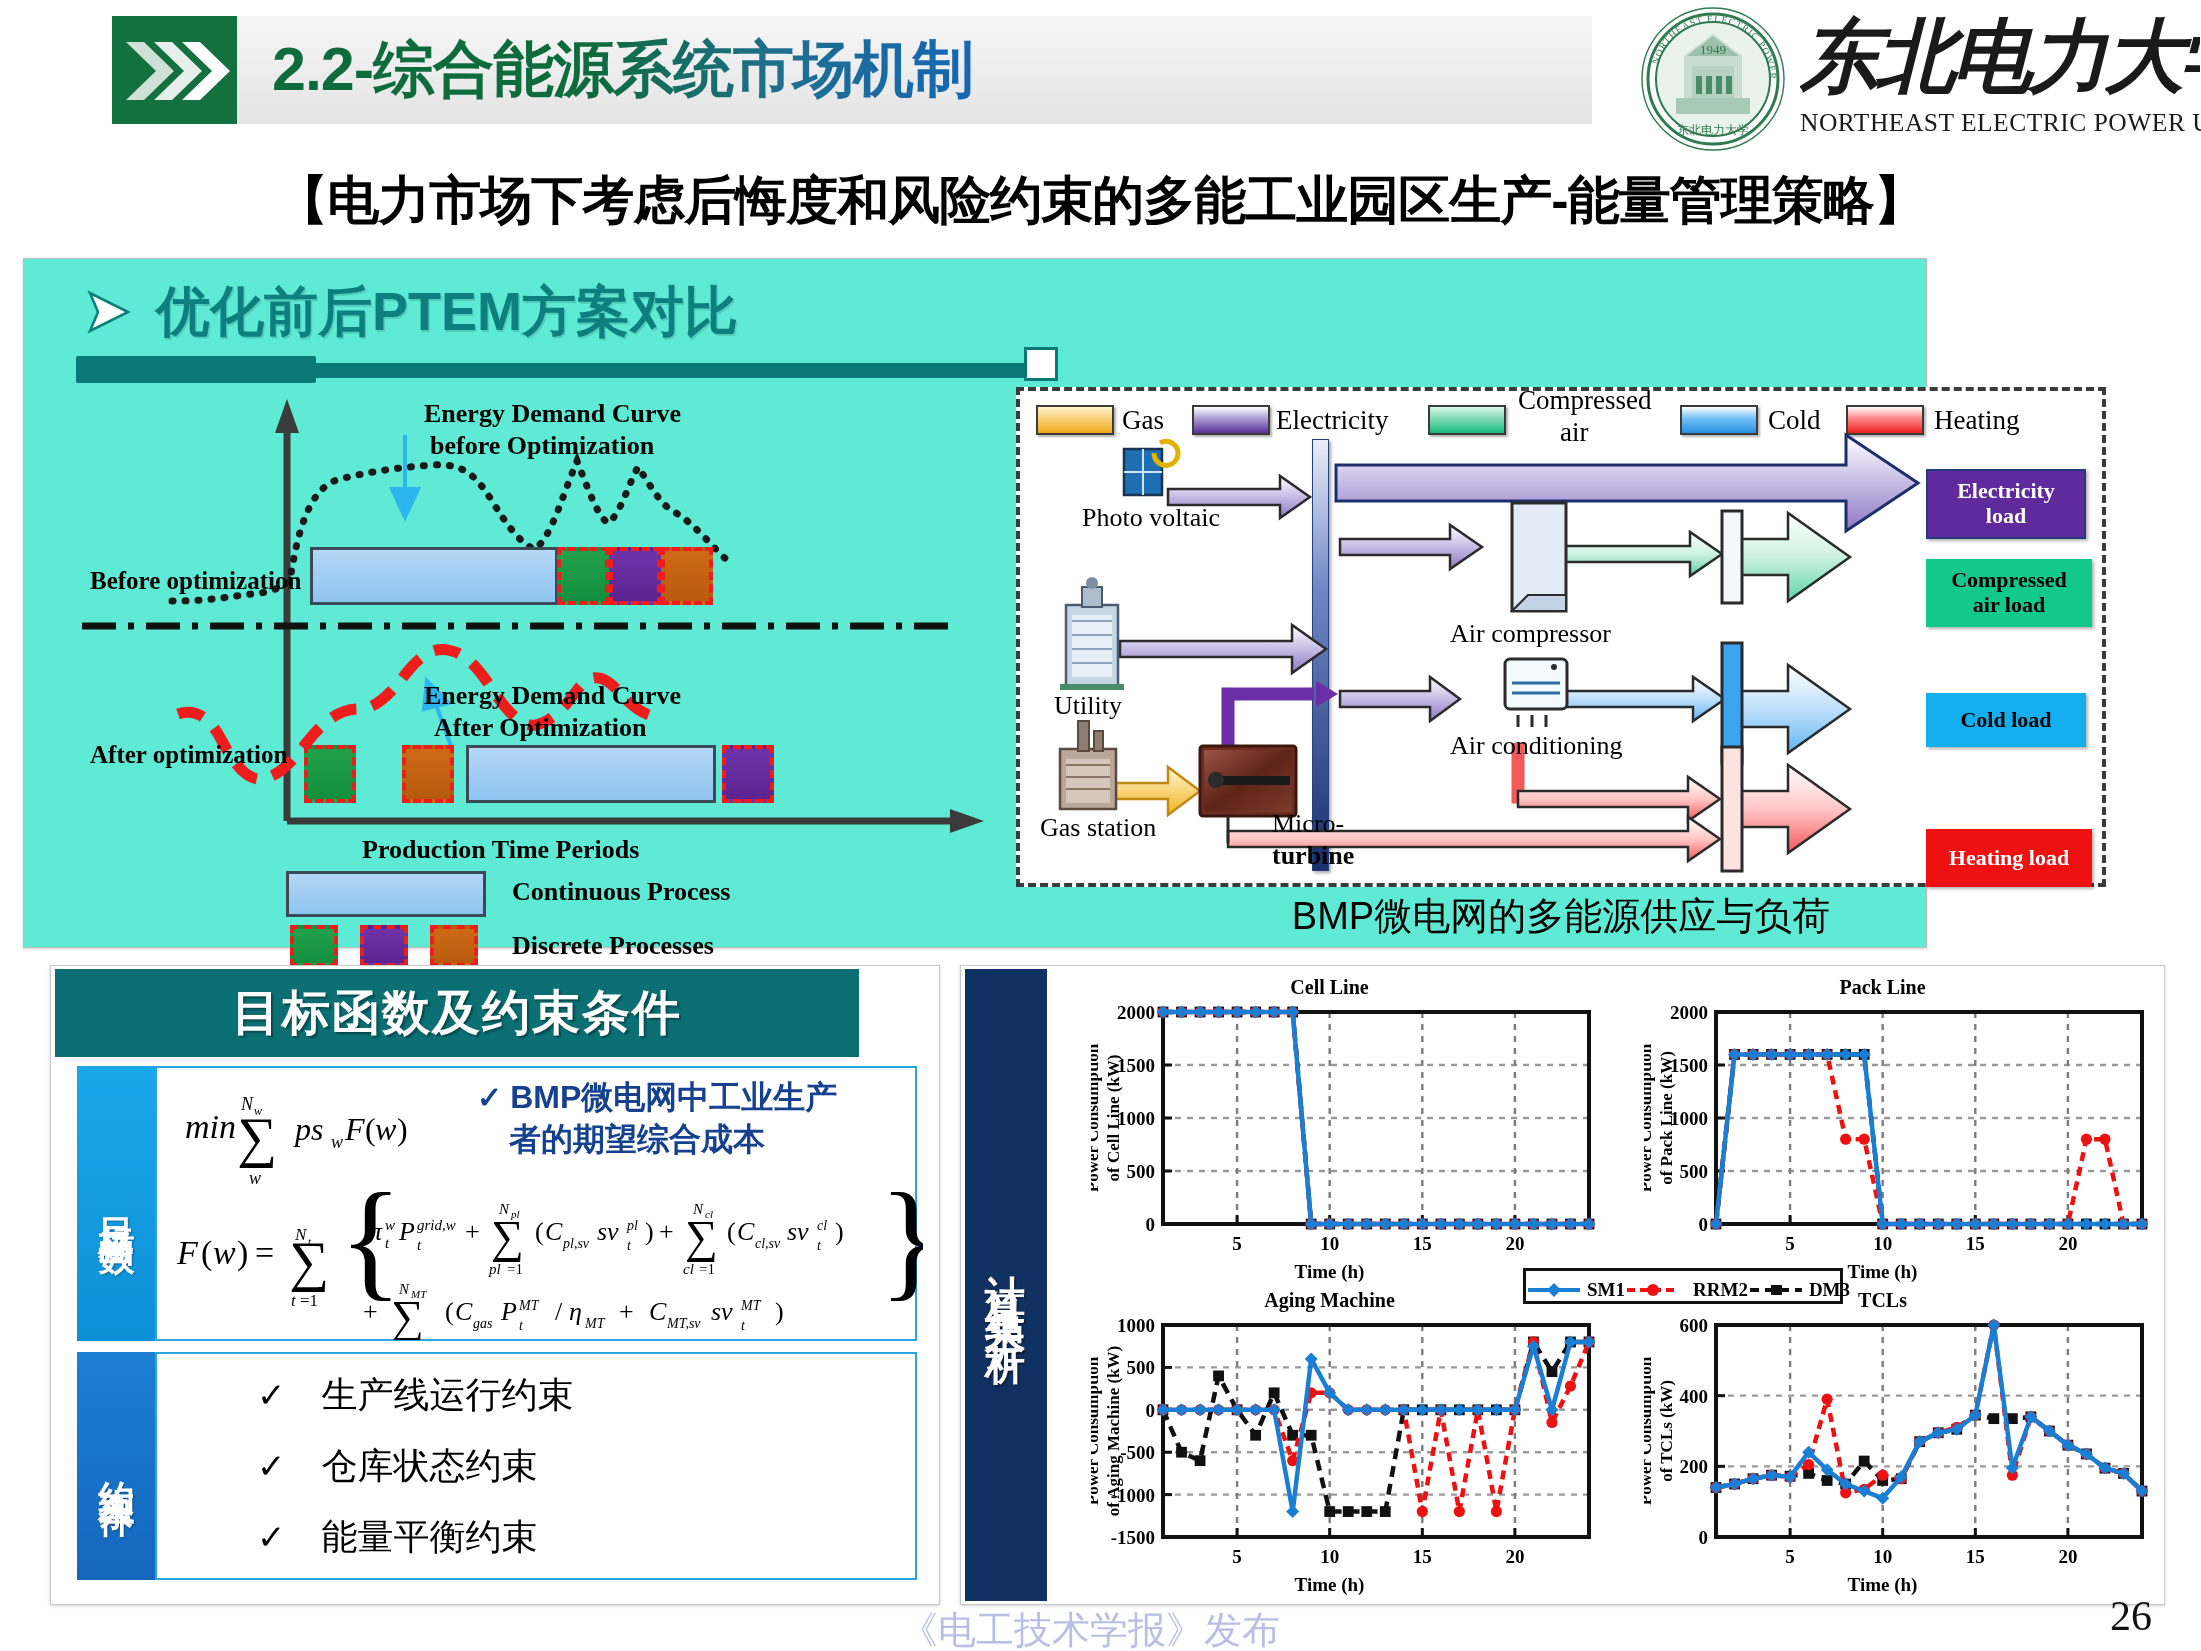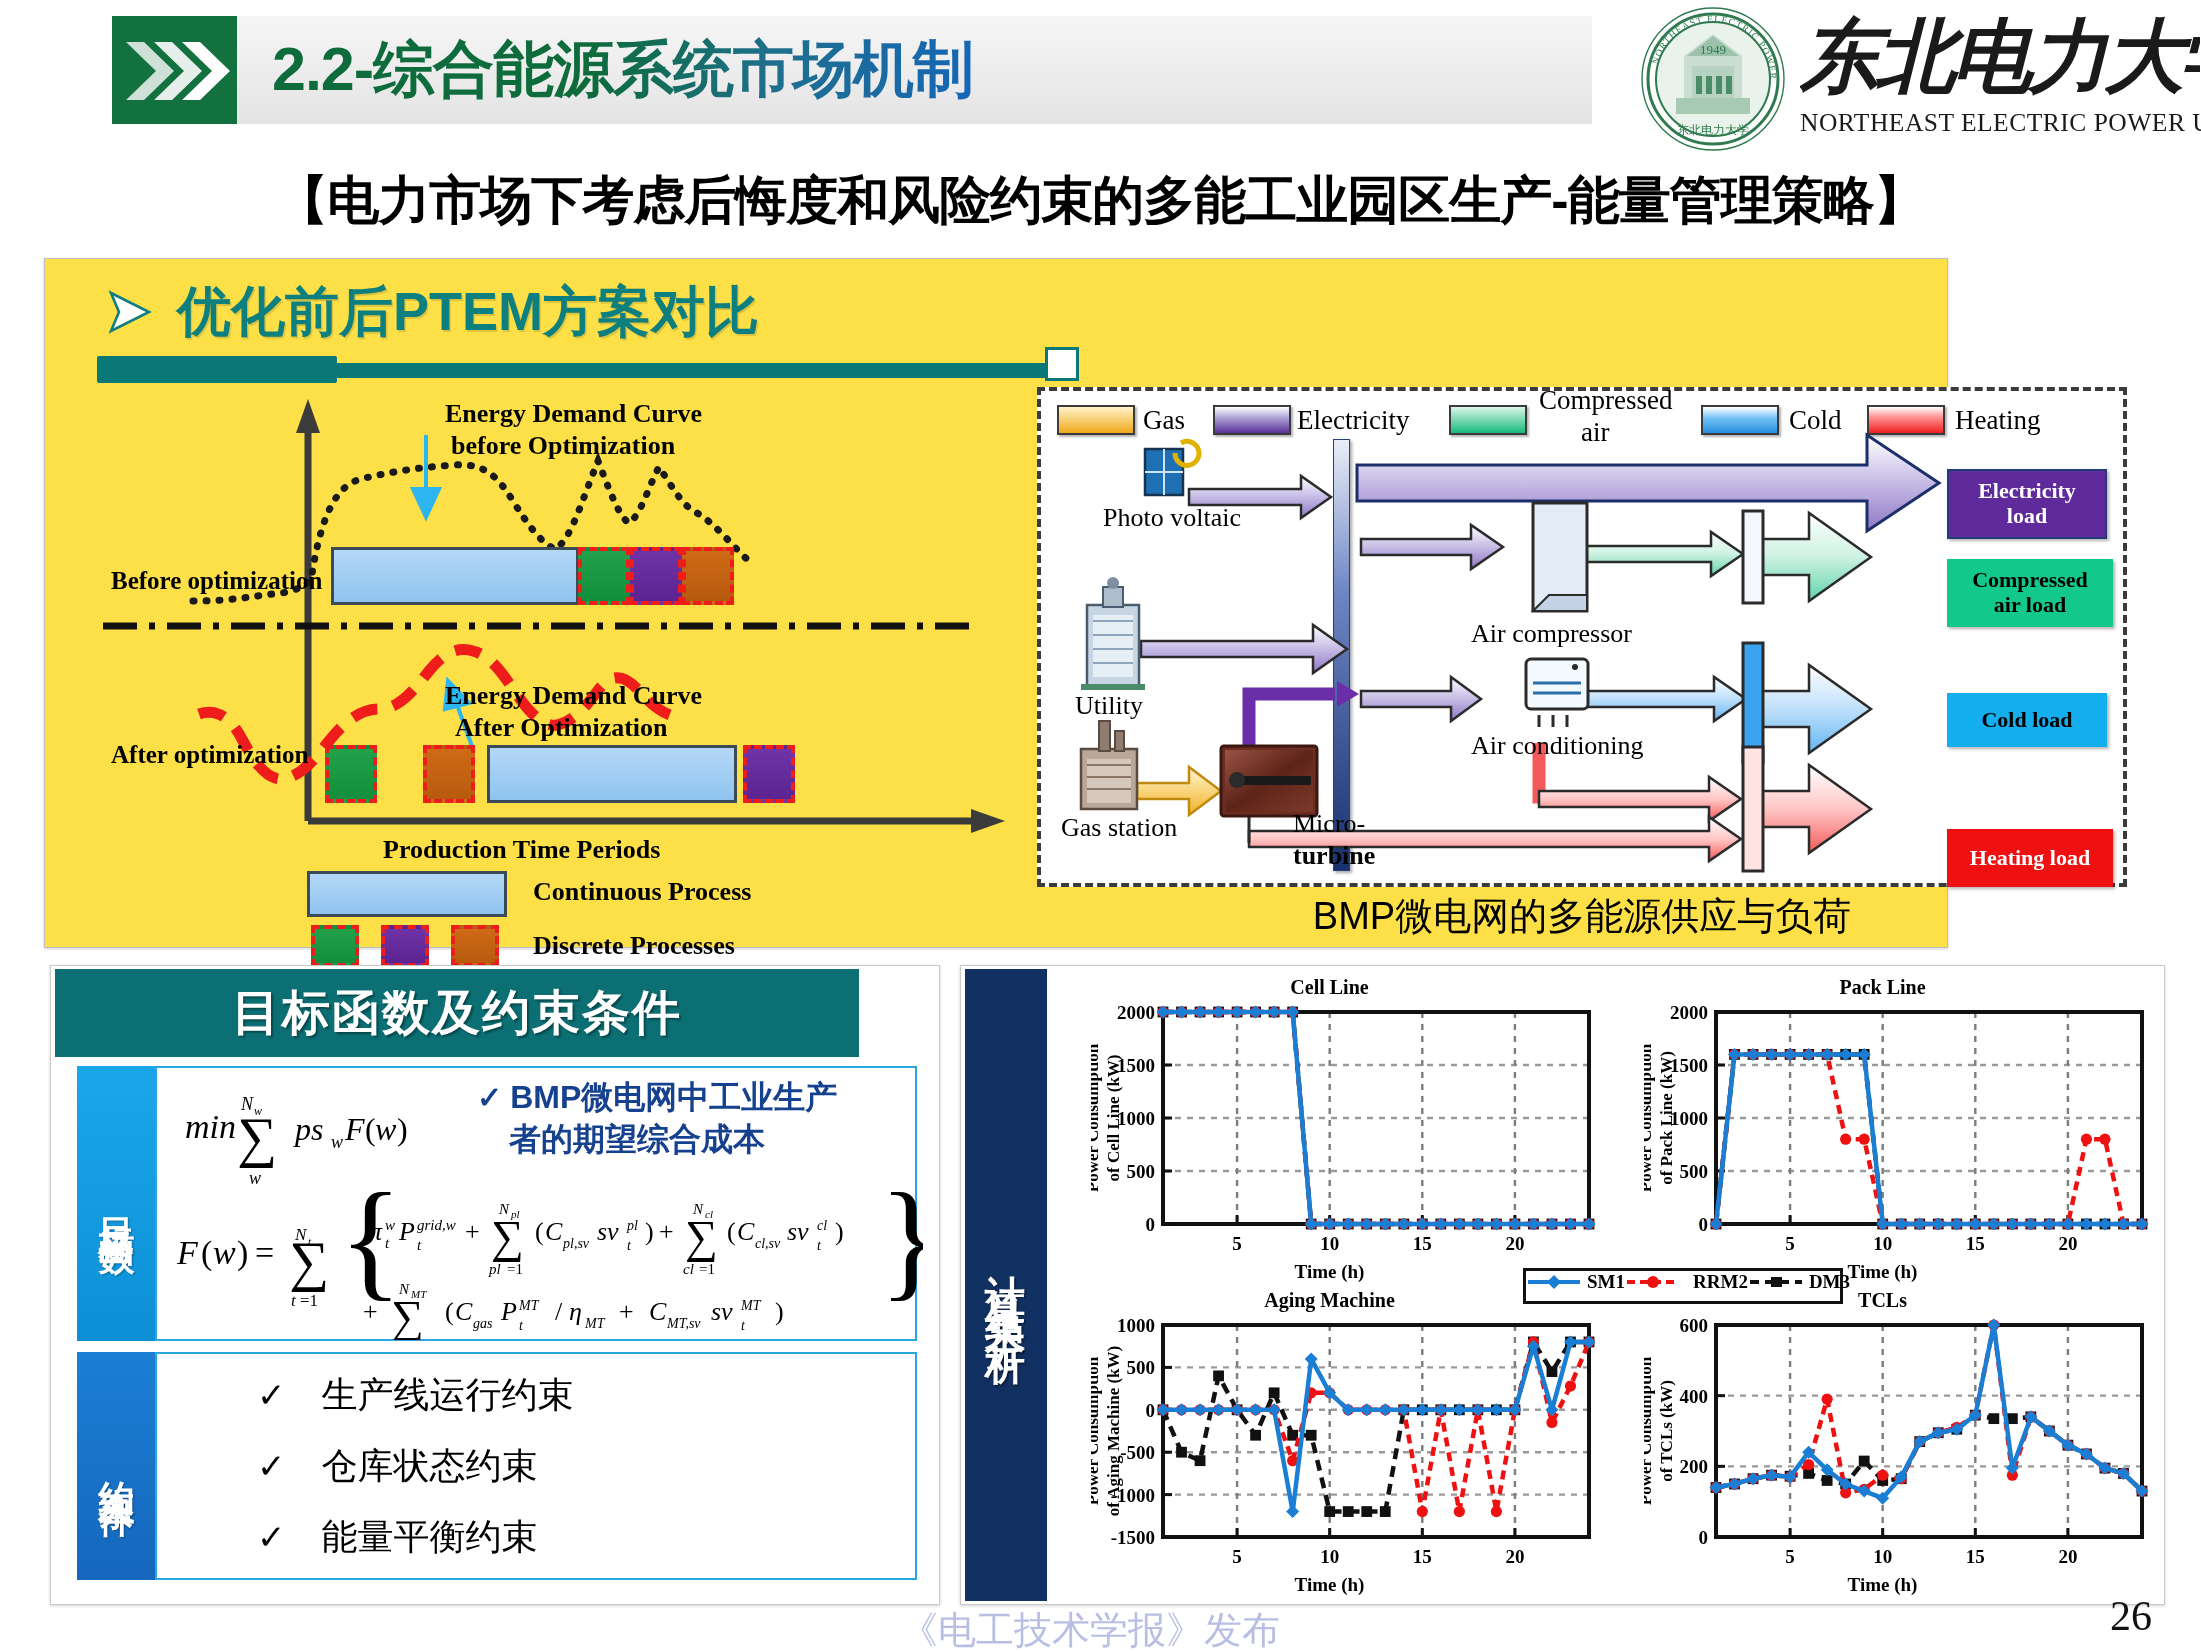--- a/index.html
+++ b/index.html
@@ -33,22 +33,22 @@
              font-family:"Liberation Serif", serif; font-size:25.5px; letter-spacing:0.5px;
              color:#1a1a1a; white-space:nowrap; }
 
   
   #subtitle { position:absolute; left:0; top:166px; width:2201px; height:70px;
               display:flex; align-items:center; justify-content:center;
               font-size:52px; font-weight:bold; color:#000; letter-spacing:-1px;
               white-space:nowrap; }
 
   
-  #upper { position:absolute; left:44px; top:258px; width:1904px; height:690px;
-           background:#fde047; border:1px solid #bdbdbd;
+  #upper { position:absolute; left:23px; top:258px; width:1904px; height:690px;
+           background:#5eead4; border:1px solid #bdbdbd;
            box-shadow:0 1px 3px rgba(0,0,0,.18); }
 
   #bullet-row { position:absolute; left:60px; top:14px; height:78px; display:flex; align-items:center; }
   #bullet-arrow { width:50px; height:46px; margin-right:22px; }
   #bullet-text { font-size:54px; font-weight:bold; color:#0e7f7f; letter-spacing:0px;
                  text-shadow:1.5px 1.5px 0 rgba(0,0,0,.12); white-space:nowrap; }
 
   #tealbar { position:absolute; left:52px; top:104px; width:960px; height:15px; background:#0b7878; }
   #tealbar-thick { position:absolute; left:52px; top:97px; width:240px; height:27px;
                    background:#0b7878; border-radius:2px; }
@@ -121,21 +121,21 @@
                letter-spacing:14px; text-shadow:1.5px 1.5px 2px rgba(0,0,0,.4); }
   #charts { position:absolute; left:92px; top:6px; width:1106px; height:626px;
             display:grid; grid-template-columns:1fr 1fr; grid-template-rows:1fr 1fr; }
   .cell { position:relative; }
   .ctitle { position:absolute; width:100%; text-align:center; top:4px;
             font-family:"Liberation Serif", serif; font-weight:bold; font-size:20px; color:#000; }
   .xlab { position:absolute; width:100%; text-align:center; bottom:2px;
           font-family:"Liberation Serif", serif; font-weight:bold; font-size:19px; color:#000; }
   .plotsvg { position:absolute; left:38px; top:24px; }
   #clegend { position:absolute; left:470px; top:296px; width:320px; height:36px;
-             background:#fff; border:3px solid #111; display:flex; align-items:flex-start;
+             background:#fff; border:3px solid #111; display:flex; align-items:flex-end;
              justify-content:space-around; z-index:9; }
   .lgitem { display:flex; align-items:center; font-family:"Liberation Serif", serif;
             font-weight:bold; font-size:19px; color:#000; }
 
   
   #watermark { position:absolute; left:900px; top:1605px; font-size:38px;
                color:#b9bfe3; white-space:nowrap; }
   #pageno { position:absolute; left:2110px; top:1592px; font-size:42px;
             font-family:"Liberation Serif", serif; color:#111; }
 </style>

